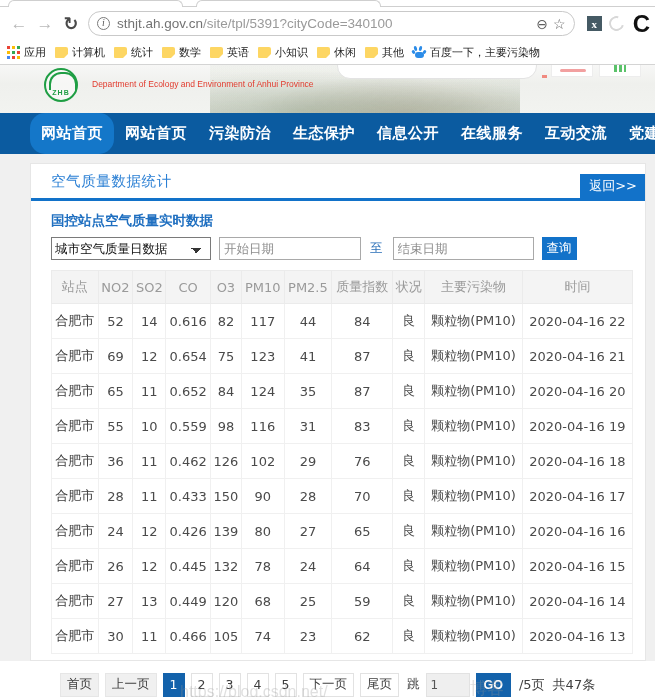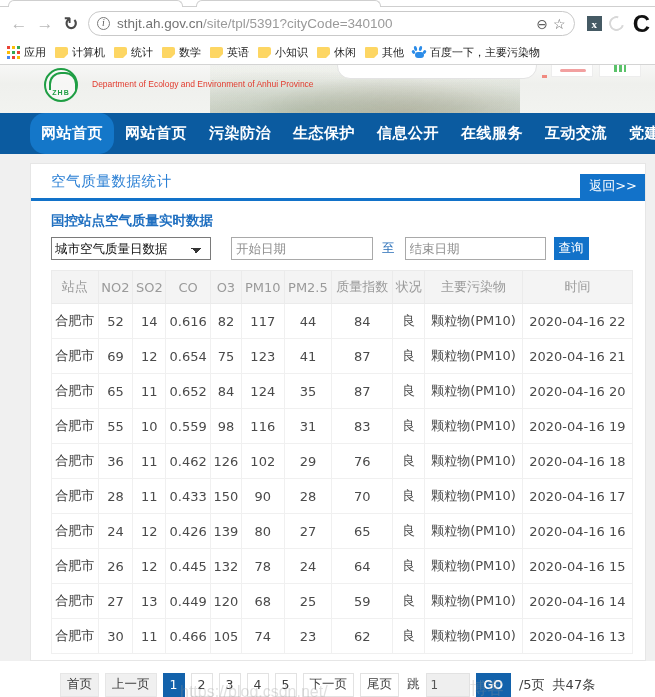--- a/index.html
+++ b/index.html
@@ -345,21 +345,21 @@
   input.date-input {
     height: 23px;
     border: 1px solid #a9a9a9;
     font-size: 12.5px;
     padding-left: 4px;
     color: #111;
     background: #fff;
     font-family: "DejaVu Sans", "Liberation Sans", sans-serif;
   }
   input.date-input::placeholder { color: #8d8d8d; }
-  #start-date { width: 142px; margin-left: 20px; }
+  #start-date { width: 142px; margin-left: 8px; }
   #end-date   { width: 141px; margin-left: 10px; }
   .at-label {
     margin-left: 9px;
     font-size: 12.5px;
     color: #2a6fb8;
     font-family: "DejaVu Sans", "Liberation Sans", sans-serif;
   }
   .query-btn {
     margin-left: 8px;
     background: #1272c9;

